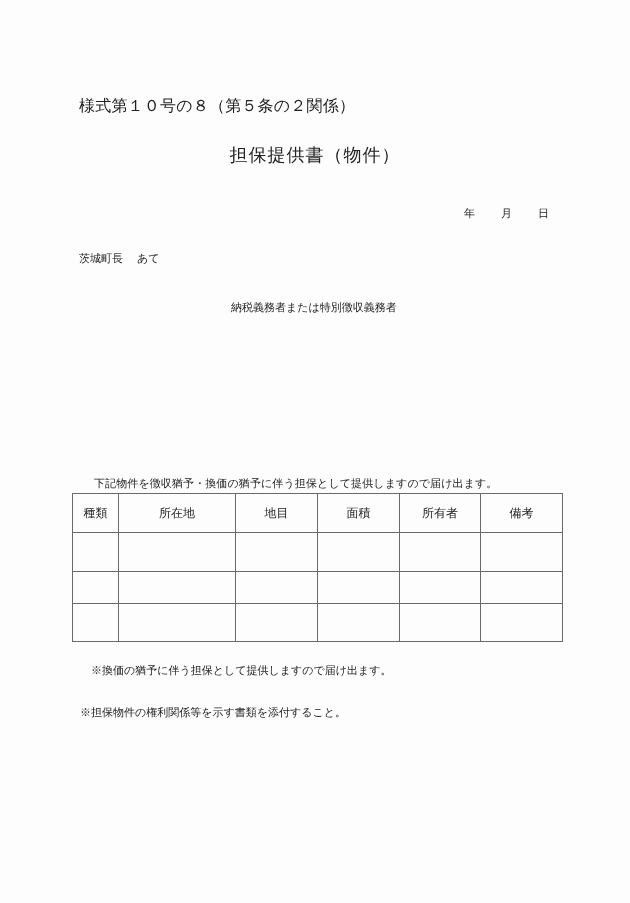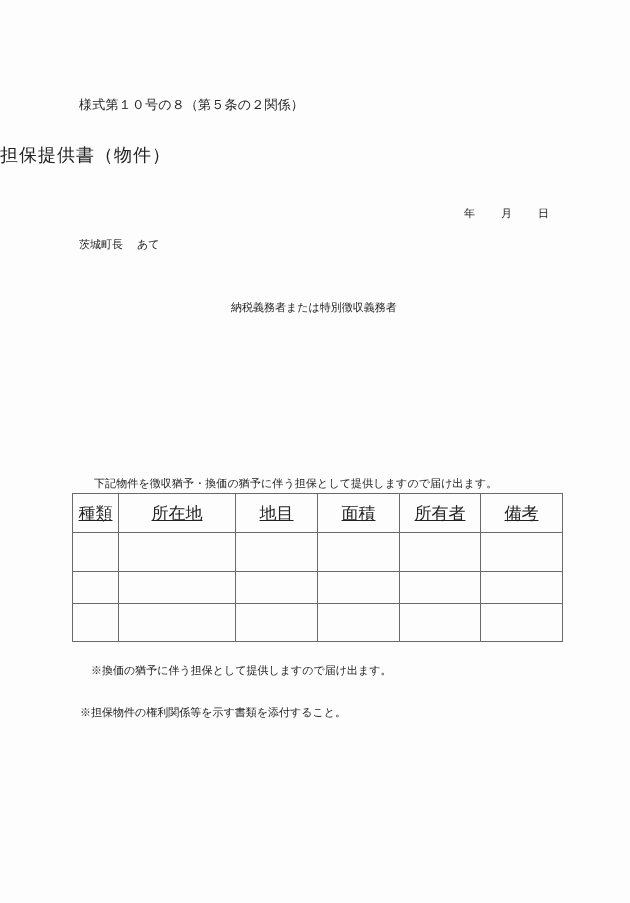--- a/index.html
+++ b/index.html
@@ -9,38 +9,37 @@
     }
     body {
       width: 630px;
       height: 903px;
       position: relative;
       overflow: hidden;
       font-family: "DejaVu Serif", "Liberation Serif", serif;
       color: #222;
     }
     .abs { position: absolute; white-space: nowrap; }
-    .form-number { left: 79px; top: 96px; font-size: 13px; letter-spacing: 0.2px; }
-    .doc-title { left: 0; width: 630px; top: 143px; font-size: 18px; letter-spacing: 1px; }
+    .form-number { left: 79px; top: 96px; font-size: 16px; letter-spacing: 0.2px; }
+    .doc-title { left: 0; width: 630px; top: 143px; text-align: center; font-size: 18px; letter-spacing: 1px; }
     .date-line { left: 464px; top: 206px; font-size: 11px; }
     .date-line span { display: inline-block; }
     .date-year { width: 37px; }
     .date-month { width: 37px; }
-    .addressee { left: 79px; top: 237px; font-size: 11px; }
+    .addressee { left: 79px; top: 251px; font-size: 11px; }
     .addressee .gap { display: inline-block; width: 14px; }
     .applicant { left: 231px; top: 297px; font-size: 11px; line-height: 21px; }
     .applicant .indent { padding-left: 11px; }
     .intro { left: 94px; top: 476px; font-size: 11px; letter-spacing: 0.1px; }
     table.prop {
       position: absolute;
       left: 72px;
       top: 493px;
       border-collapse: collapse;
-      font-size: 17px;
-      text-decoration: underline;
+      font-size: 12px;
     }
     table.prop td, table.prop th {
       border: 1.3px solid #6a6a6a;
       padding: 0;
       font-weight: normal;
       text-align: center;
       vertical-align: middle;
     }
     .note { font-size: 11px; }
     .note1 { left: 91px; top: 663px; }

